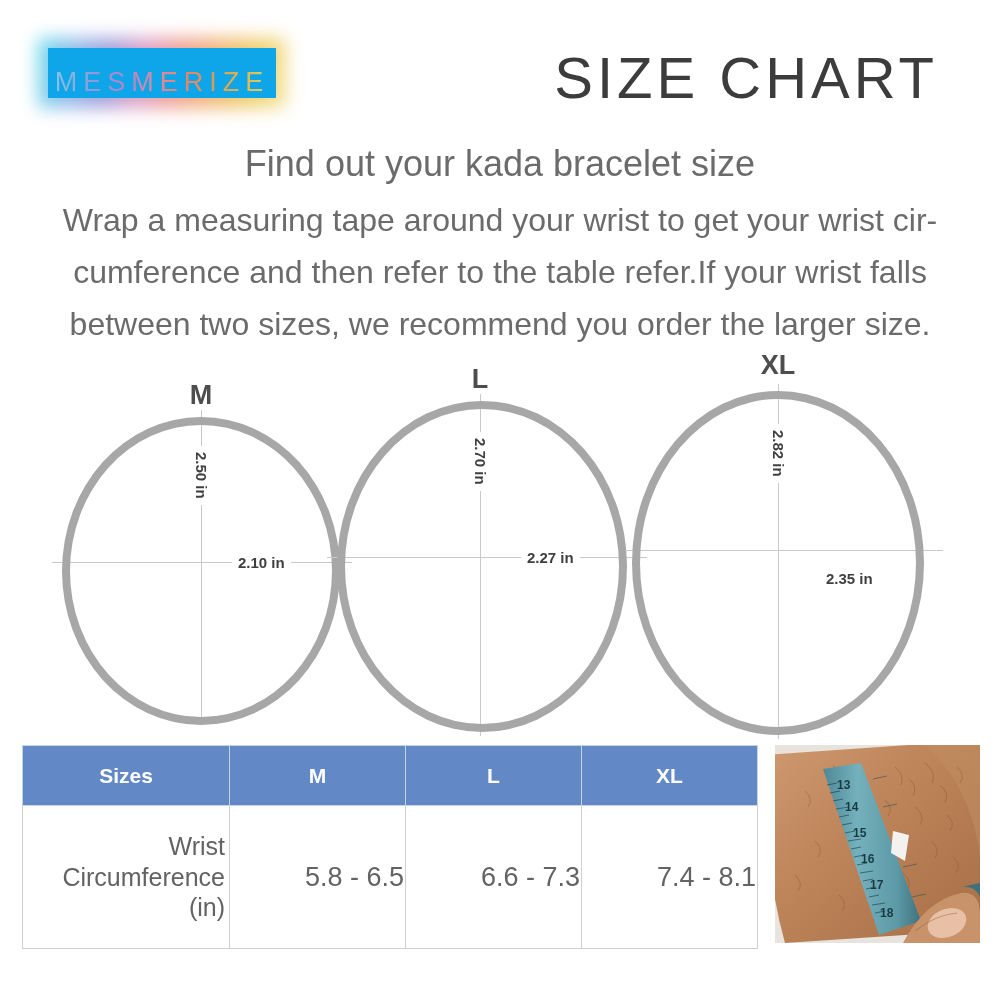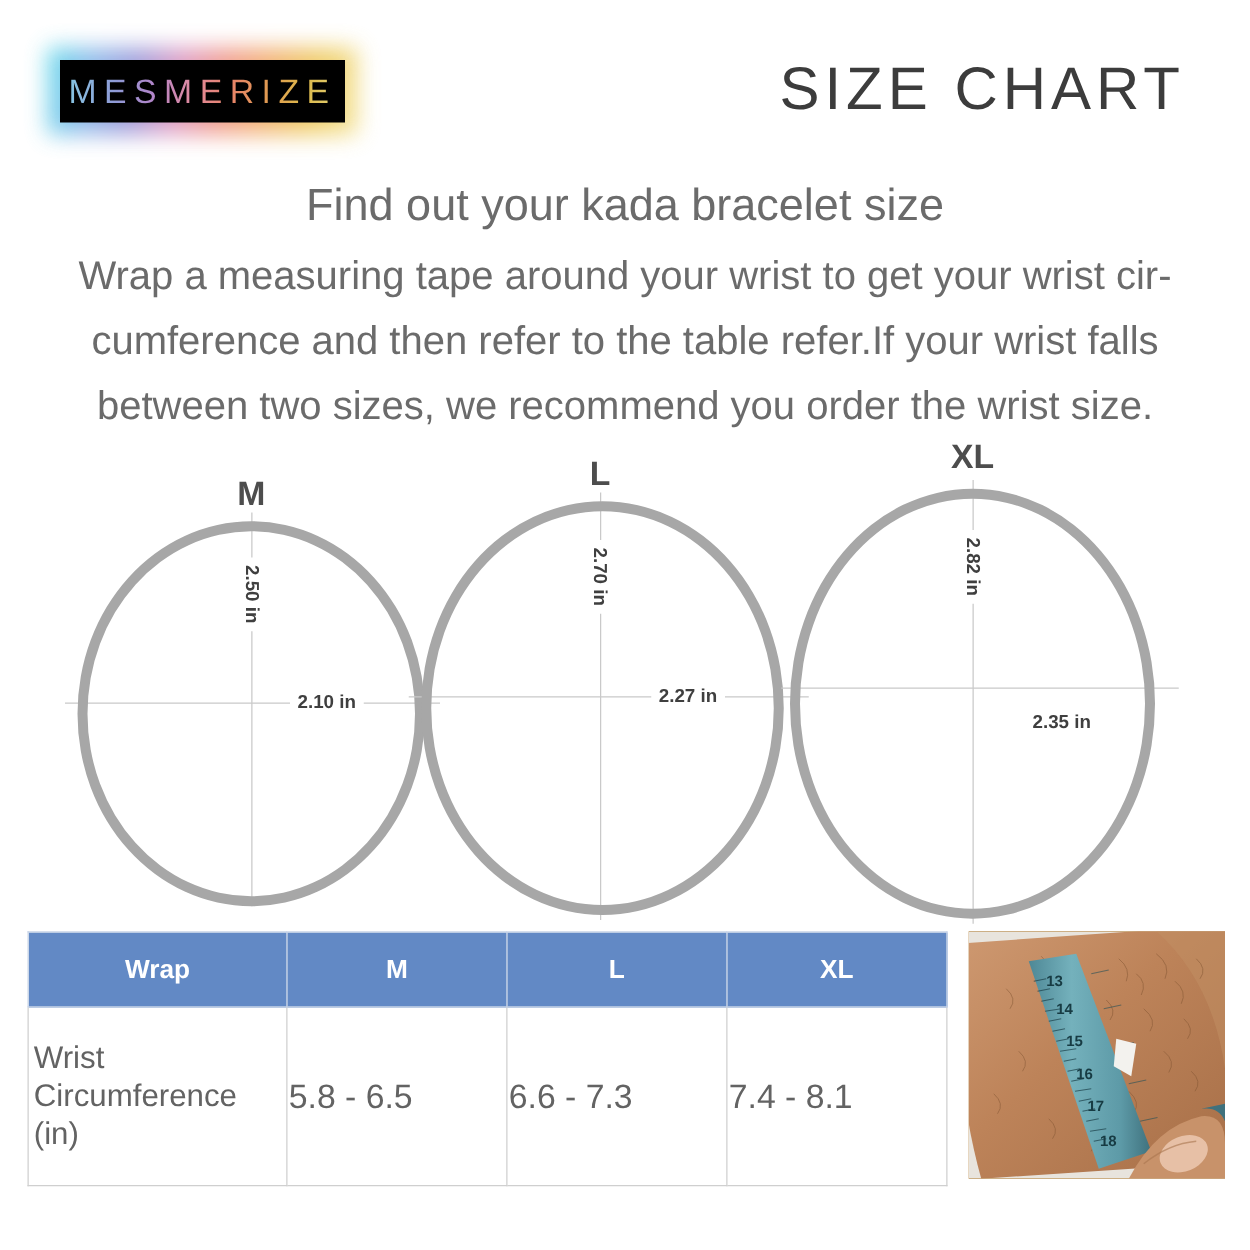--- a/index.html
+++ b/index.html
@@ -34,45 +34,45 @@
         #4fd8e8 0%, #7fb3e8 14%, #8f8fd6 28%,
         #d98fbe 42%, #ef8f7e 56%, #f0a85f 70%,
         #ecc44e 84%, #f2e08a 100%);
     filter: blur(9px);
     opacity: 0.85;
     border-radius: 4px;
   }
   #brand-logo .plate {
     position: absolute;
     left: 0; top: 0; right: 0; bottom: 0;
-    background: #000000;
+    background: #0ea5e9;
     display: flex;
-    align-items: center;
+    align-items: flex-end;
     justify-content: center;
   }
   #brand-logo .wordmark {
     font-size: 27px;
     letter-spacing: 6px;
     font-weight: 400;
     background: linear-gradient(95deg,
         #86c5e2 0%, #8f9ad6 18%, #b285c9 32%,
         #e08aa0 46%, #e8836a 60%, #e09a52 74%,
         #ddb94b 88%, #e2cf72 100%);
     -webkit-background-clip: text;
     background-clip: text;
     color: transparent;
     -webkit-text-fill-color: transparent;
     white-space: nowrap;
   }
 
   #size-chart-title {
     position: absolute;
-    right: 52px;
+    right: 62px;
     top: 44px;
-    font-size: 48px;
+    font-size: 58px;
     font-weight: 300;
     letter-spacing: 4px;
     color: #3c3c3c;
     white-space: nowrap;
   }
 
   
   #intro-block {
     position: absolute;
     left: 0;
@@ -171,21 +171,21 @@
     font-size: 21px;
     font-weight: 700;
     height: 57px;
     text-align: center;
     border: 1px solid #c7d3e6;
     vertical-align: middle;
   }
   #size-table td {
     border: 1px solid #cfcfcf;
     height: 140px;
-    text-align: left;
+    text-align: right;
     vertical-align: middle;
     font-size: 27px;
     color: #636363;
     font-weight: 400;
     line-height: 1.22;
   }
   #size-table td.label-cell {
     font-size: 25px;
     padding: 0 4px;
   }
@@ -212,21 +212,21 @@
   </div>
 </div>
 
 <div id="size-chart-title">SIZE CHART</div>
 
 <div id="intro-block">
   <div id="intro-heading">Find out your kada bracelet size</div>
   <div id="intro-body">
     <span class="line">Wrap a measuring tape around your wrist to get your wrist cir-</span>
     <span class="line">cumference and then refer to the table refer.If your wrist falls</span>
-    <span class="line">between two sizes, we recommend you order the wrist size.</span>
+    <span class="line">between two sizes, we recommend you order the larger size.</span>
   </div>
 </div>
 
 <div id="ovals-area">
 
   <div class="oval-unit">
     <div class="oval-label" style="left:201px; top:30px;">M</div>
     <div class="cross-h" style="left:52px; top:212px; width:300px;"></div>
     <div class="cross-v" style="left:201px; top:60px; height:315px;"></div>
     <div class="oval-shape" style="left:62px; top:67px; width:278px; height:308px;"></div>
@@ -256,21 +256,21 @@
 
 <table id="size-table">
   <colgroup>
     <col style="width:207px">
     <col style="width:176px">
     <col style="width:176px">
     <col style="width:176px">
   </colgroup>
   <thead>
     <tr>
-      <th>Wrap</th>
+      <th>Sizes</th>
       <th>M</th>
       <th>L</th>
       <th>XL</th>
     </tr>
   </thead>
   <tbody>
     <tr>
       <td class="label-cell">
         <div>Wrist</div>
         <div>Circumference</div>

